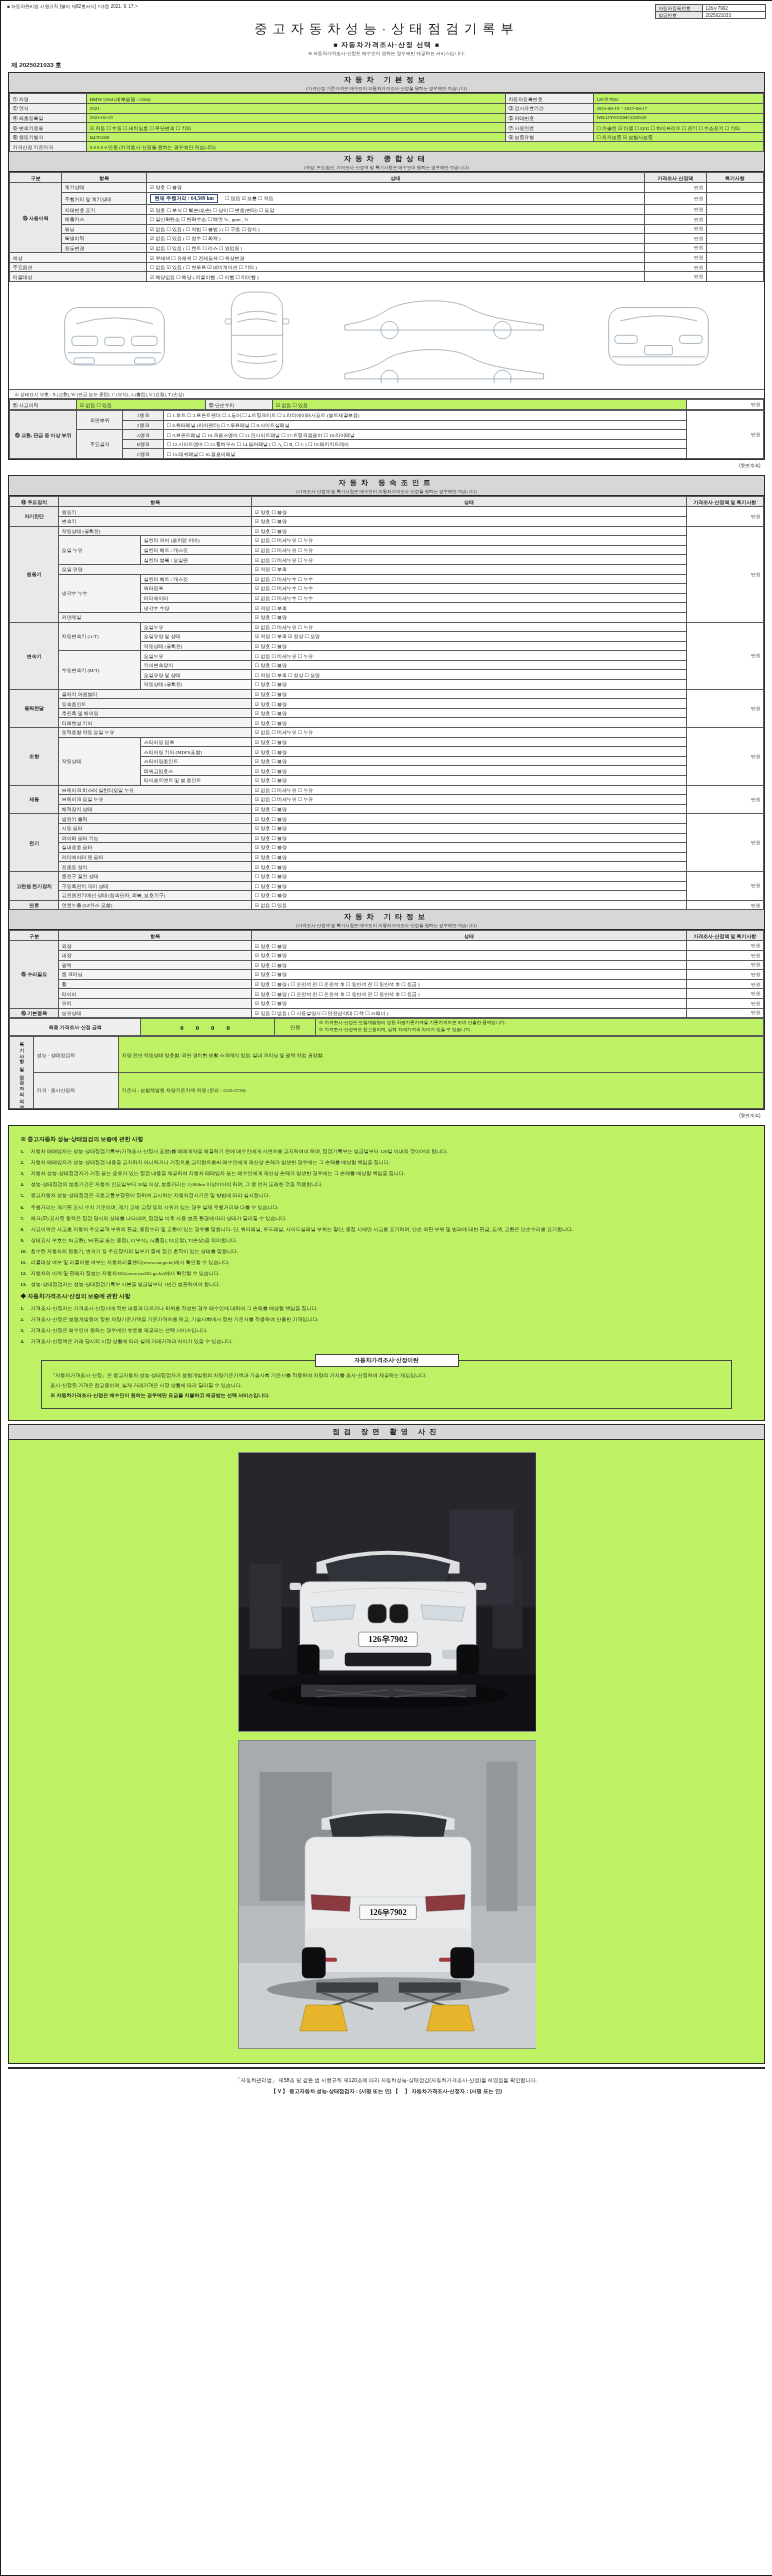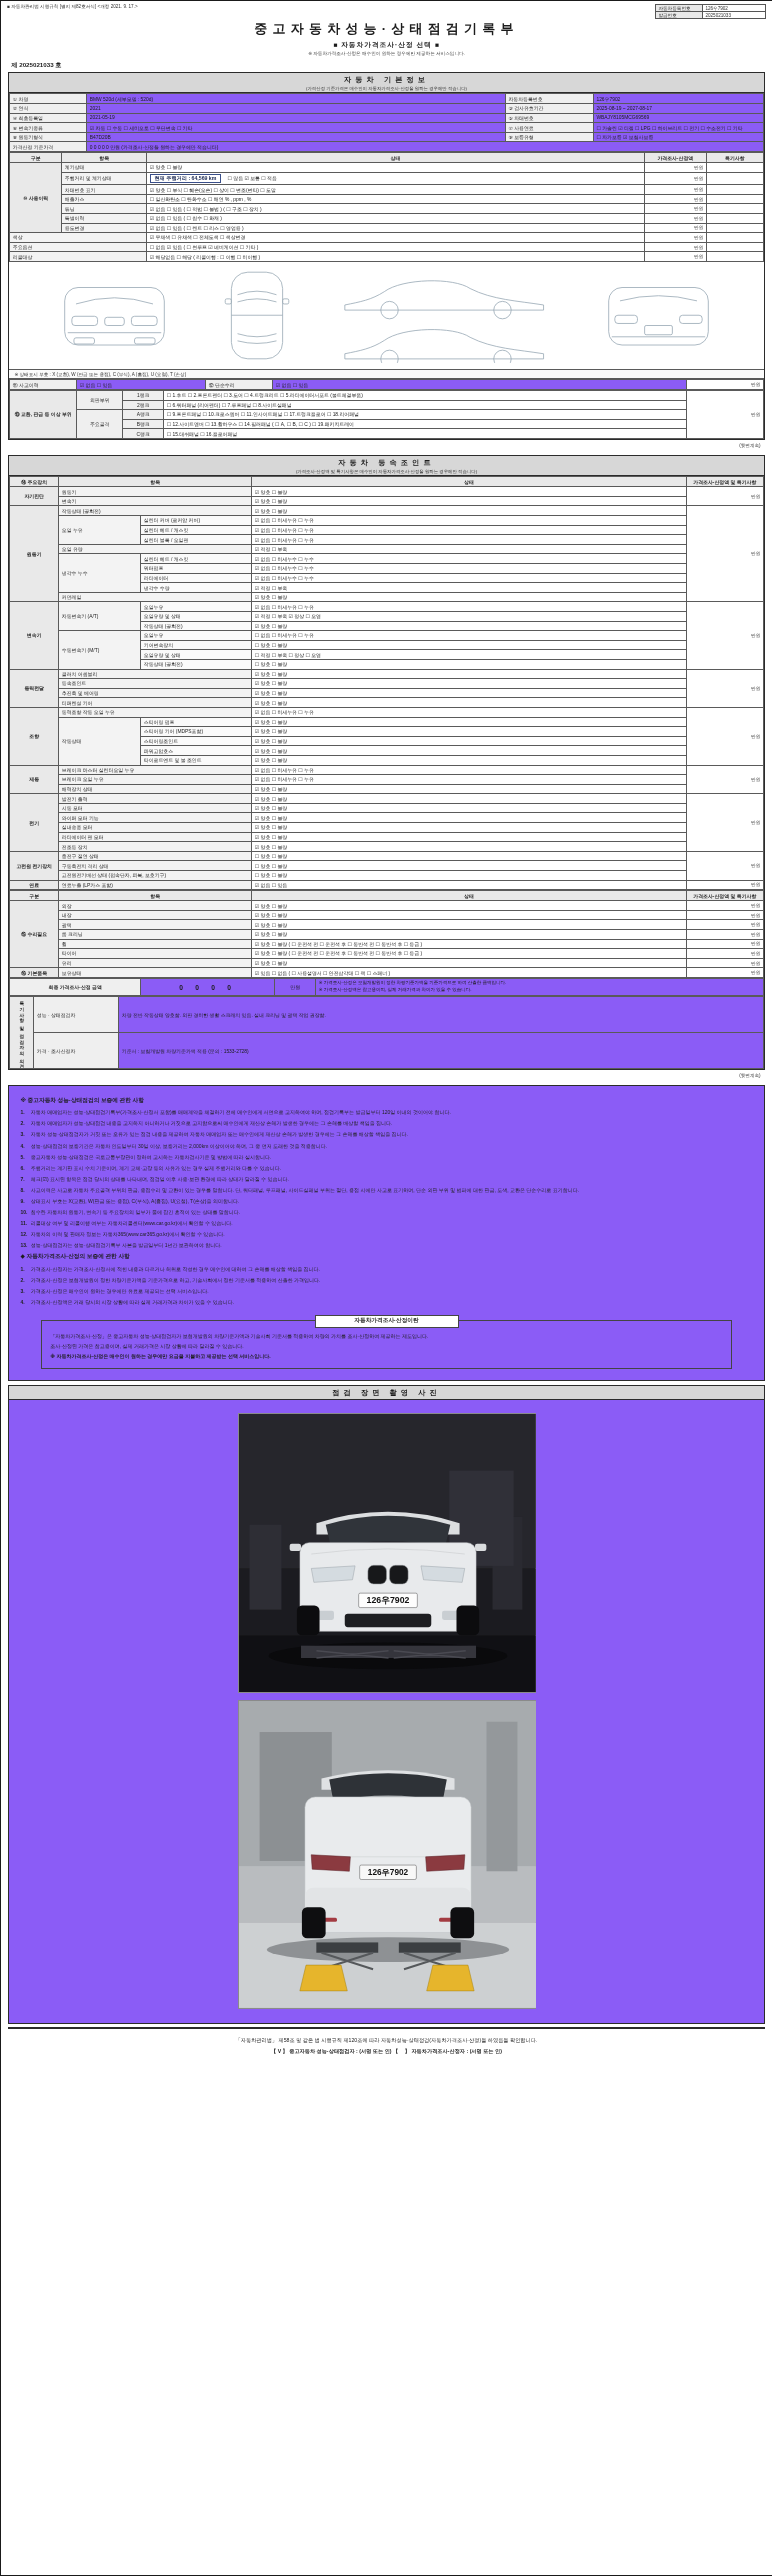--- a/index.html
+++ b/index.html
@@ -3,25 +3,25 @@
 <meta charset="utf-8">
 <style>
 *{box-sizing:border-box;margin:0;padding:0;}
 html{background:#fff;}
 body{width:773px;min-height:2576px;background:#fff;border:0.5px solid #1a1a1a;
   font-family:"Liberation Sans","DejaVu Sans",sans-serif;color:#1c1c1c;padding:3.1px 6.2px 12.4px;position:relative;}
 .topline{display:flex;justify-content:space-between;align-items:flex-start;font-size:4.6px;color:#333;}
 .regbox{border-collapse:collapse;width:111px;}
 .regbox td{border:0.5px solid #555;font-size:4.6px;padding:0.5px 2.6px;}
 .regbox td.lab{background:#e8e8e8;width:47px;}
-h1.title{text-align:center;font-size:13px;letter-spacing:5.2px;margin-top:1px;font-weight:bold;}
+h1.title{text-align:center;font-size:13px;letter-spacing:5.2px;margin-top:1px;font-weight:normal;}
 .subtitle{text-align:center;font-size:6.7px;font-weight:bold;letter-spacing:1px;margin-top:2.6px;}
 .subnote{text-align:center;font-size:4.6px;color:#444;margin-top:1.5px;}
 .docno{font-size:6.2px;font-weight:bold;margin:4.6px 0 2.6px 4.1px;}
-.sec{border:0.5px solid #2b2b2b;margin:0 1px 3.1px;background:#8b5cf6;}
+.sec{border:0.5px solid #2b2b2b;margin:0 1px 3.1px;background:#bef264;font-family:Liberation Serif, serif;}
 .secbar{background:#d7d7d7;border-bottom:0.5px solid #2b2b2b;text-align:center;padding:2.1px 0 1.5px;}
 .sectitle{font-size:7.2px;font-weight:bold;letter-spacing:4.1px;}
 .secnote{display:block;font-size:4.4px;color:#333;margin-top:0.5px;}
 table.grid{width:100%;border-collapse:collapse;table-layout:fixed;}
 .grid td,.grid th{border:0.5px solid #5a5a5a;font-size:4.9px;padding:1.3px 2.6px;vertical-align:middle;overflow:hidden;}
 .grid th{background:#e9e9e9;font-weight:bold;text-align:center;padding:1.5px 1px;}
 td.lab{background:#efefef;}
 td.grp{text-align:center;font-weight:bold;background:#e9e9e9;}
 td.item{background:#f3f3f3;}
 td.sub{background:#fafafa;}
@@ -117,20 +117,24 @@
       <td class="lab">⑨ 보증유형</td>
       <td>☐ 자가보증    ☑ 보험사보증</td>
     </tr>
     <tr>
       <td class="lab">가격산정 기준가격</td>
       <td colspan="3">0  0  0  0  0   만원   (가격조사·산정을 원하는 경우에만 적습니다)</td>
     </tr>
   </tbody>
     </table>
 
+  <div class="secbar">
+    <span class="sectitle">자동차 종합상태</span>
+    <span class="secnote">(색상, 주요옵션, 가격조사·산정액 및 특기사항은 매수인이 원하는 경우에만 적습니다)</span>
+  </div>
   <table class="grid">
     <colgroup>
         <col style="width:52px">
         <col style="width:85px">
         <col>
         <col style="width:62px">
         <col style="width:57px">
       </colgroup>
     <thead>
       <tr>
@@ -515,20 +519,24 @@
         </tr>
         <tr>
           <td class="grp" rowspan="1">연료</td>
           <td class="item" colspan="2">연료누출 (LP가스 포함)</td>
           <td class="opts">☑ 없음      ☐ 있음</td>
           <td class="price" rowspan="1">만원</td>
         </tr>
       </tbody>
   </table>
 
+  <div class="secbar">
+    <span class="sectitle">자동차 기타정보</span>
+    <span class="secnote">(가격조사·산정액 및 특기사항은 매수인이 자동차가격조사·산정을 원하는 경우에만 적습니다)</span>
+  </div>
   <table class="grid">
     <colgroup>
         <col style="width:49px">
         <col style="width:82px">
         <col style="width:111px">
         <col>
         <col style="width:77px">
       </colgroup>
     <thead>
       <tr>

